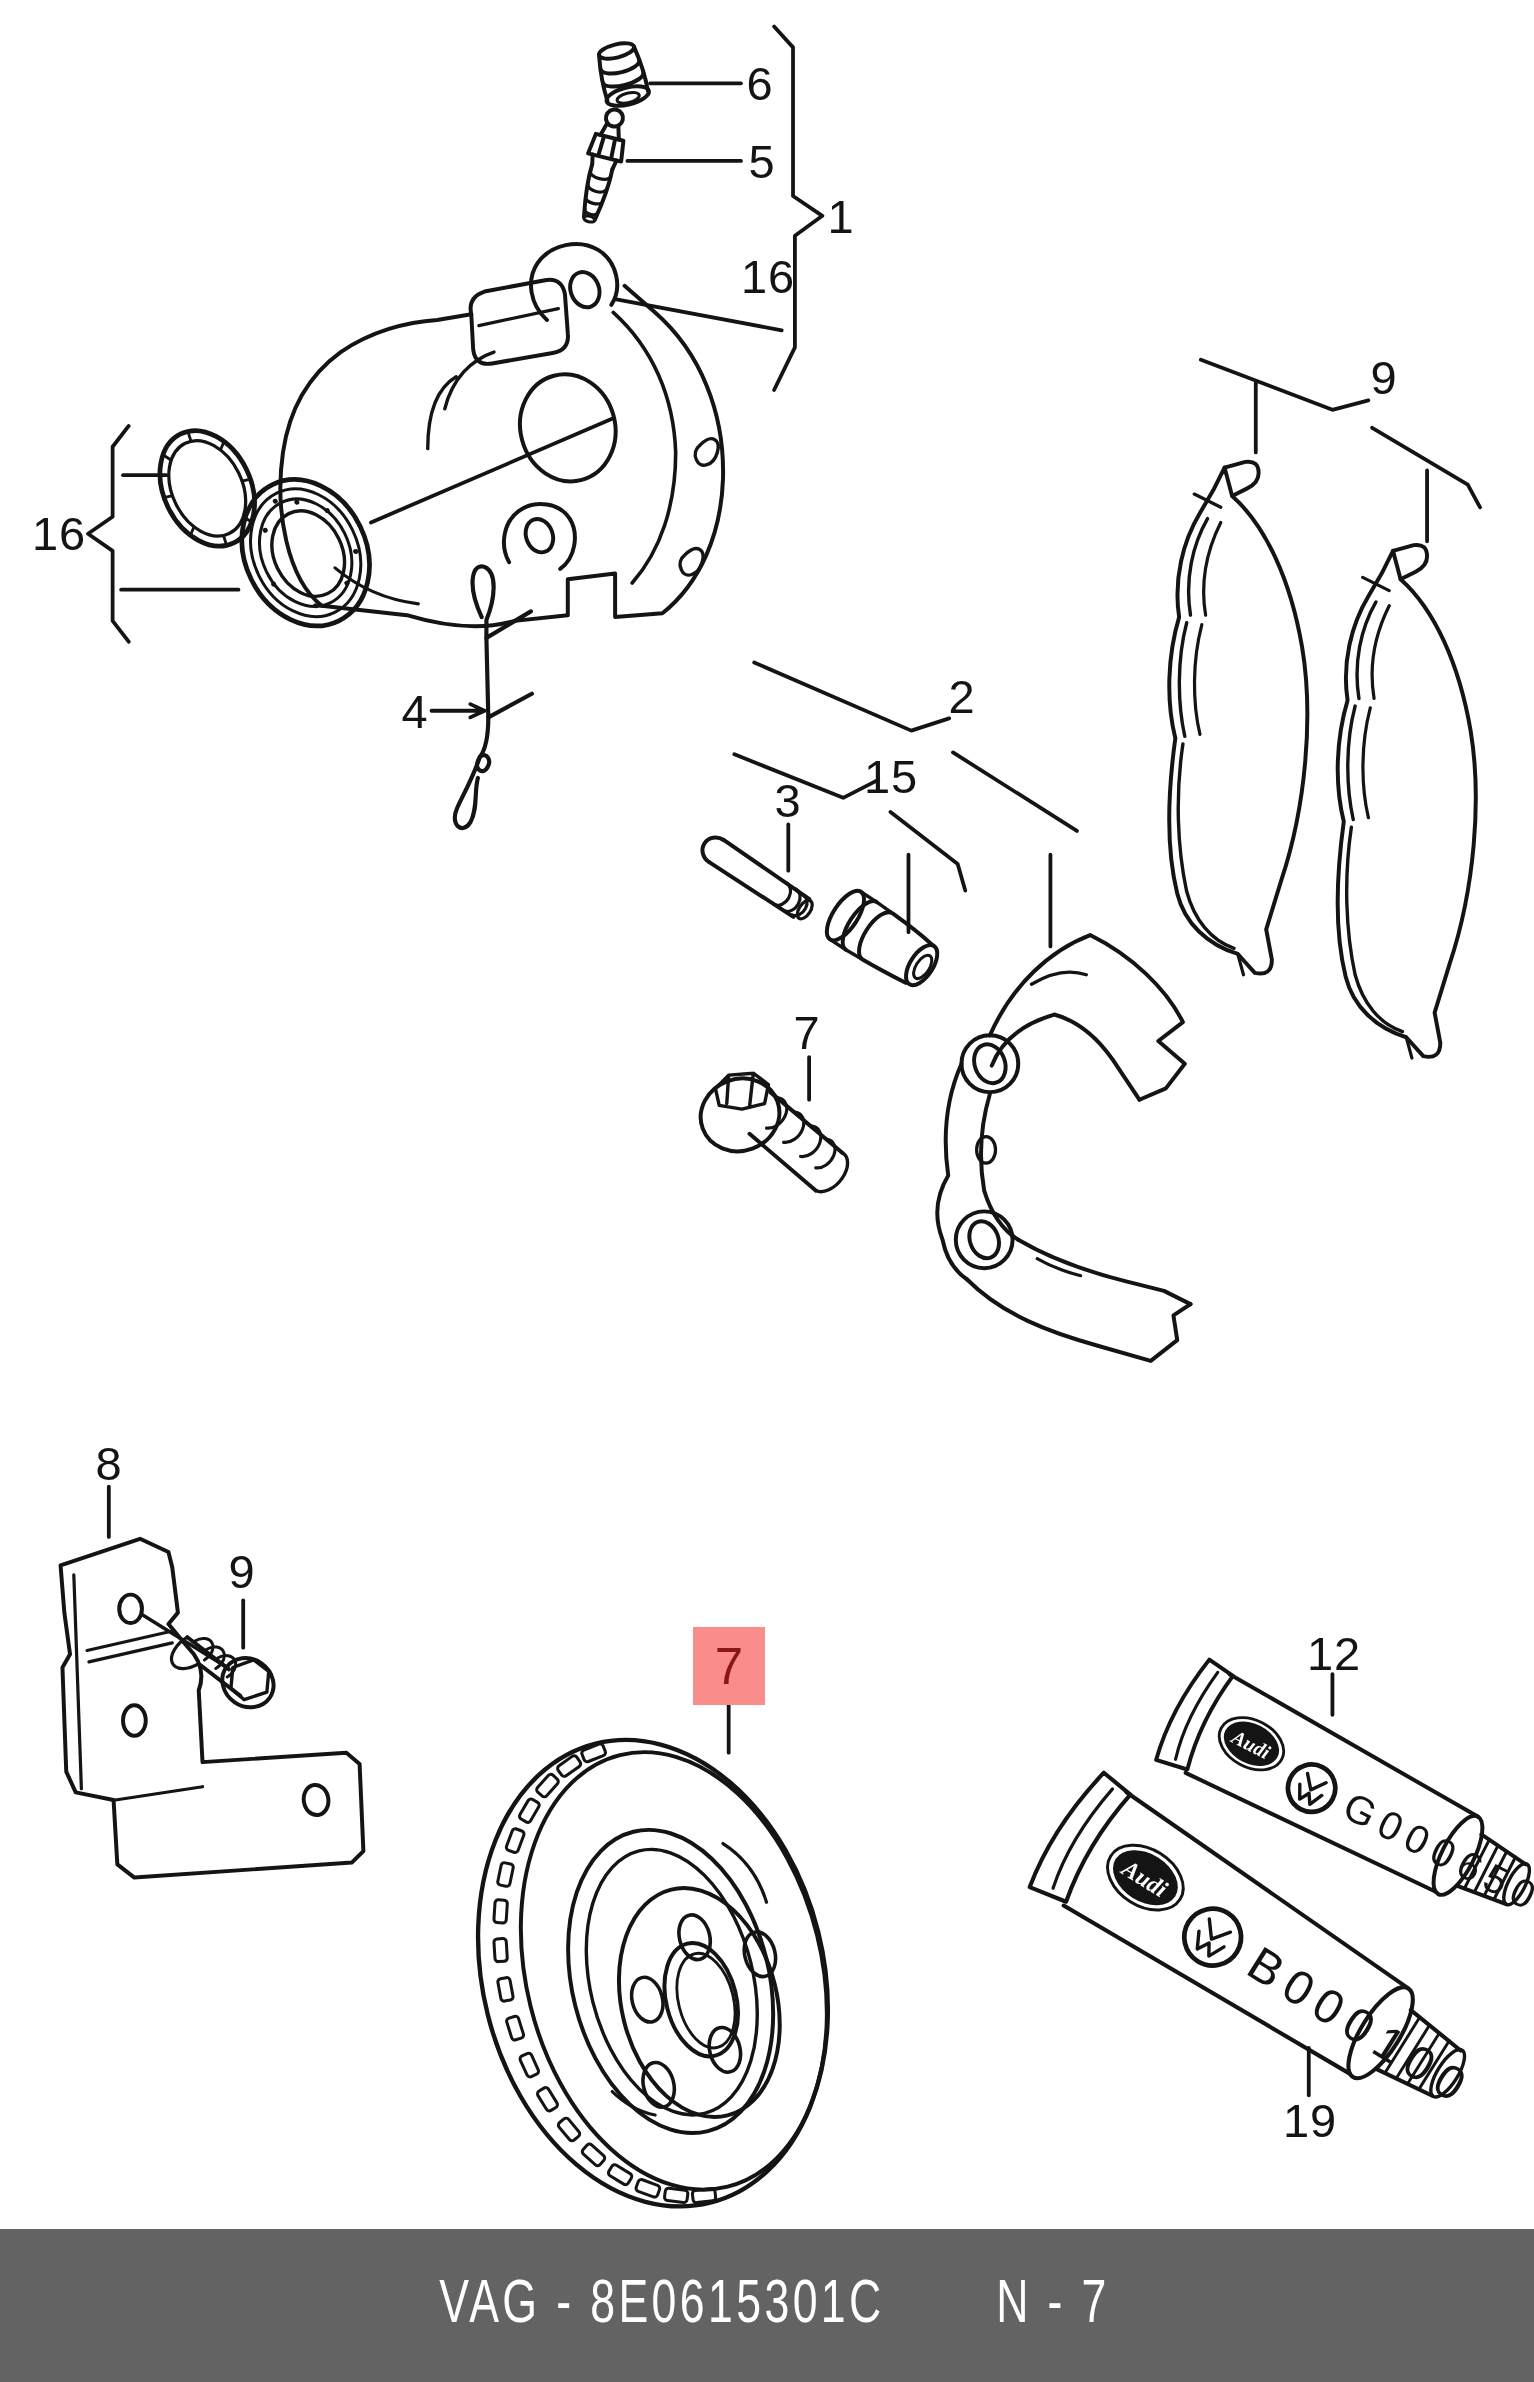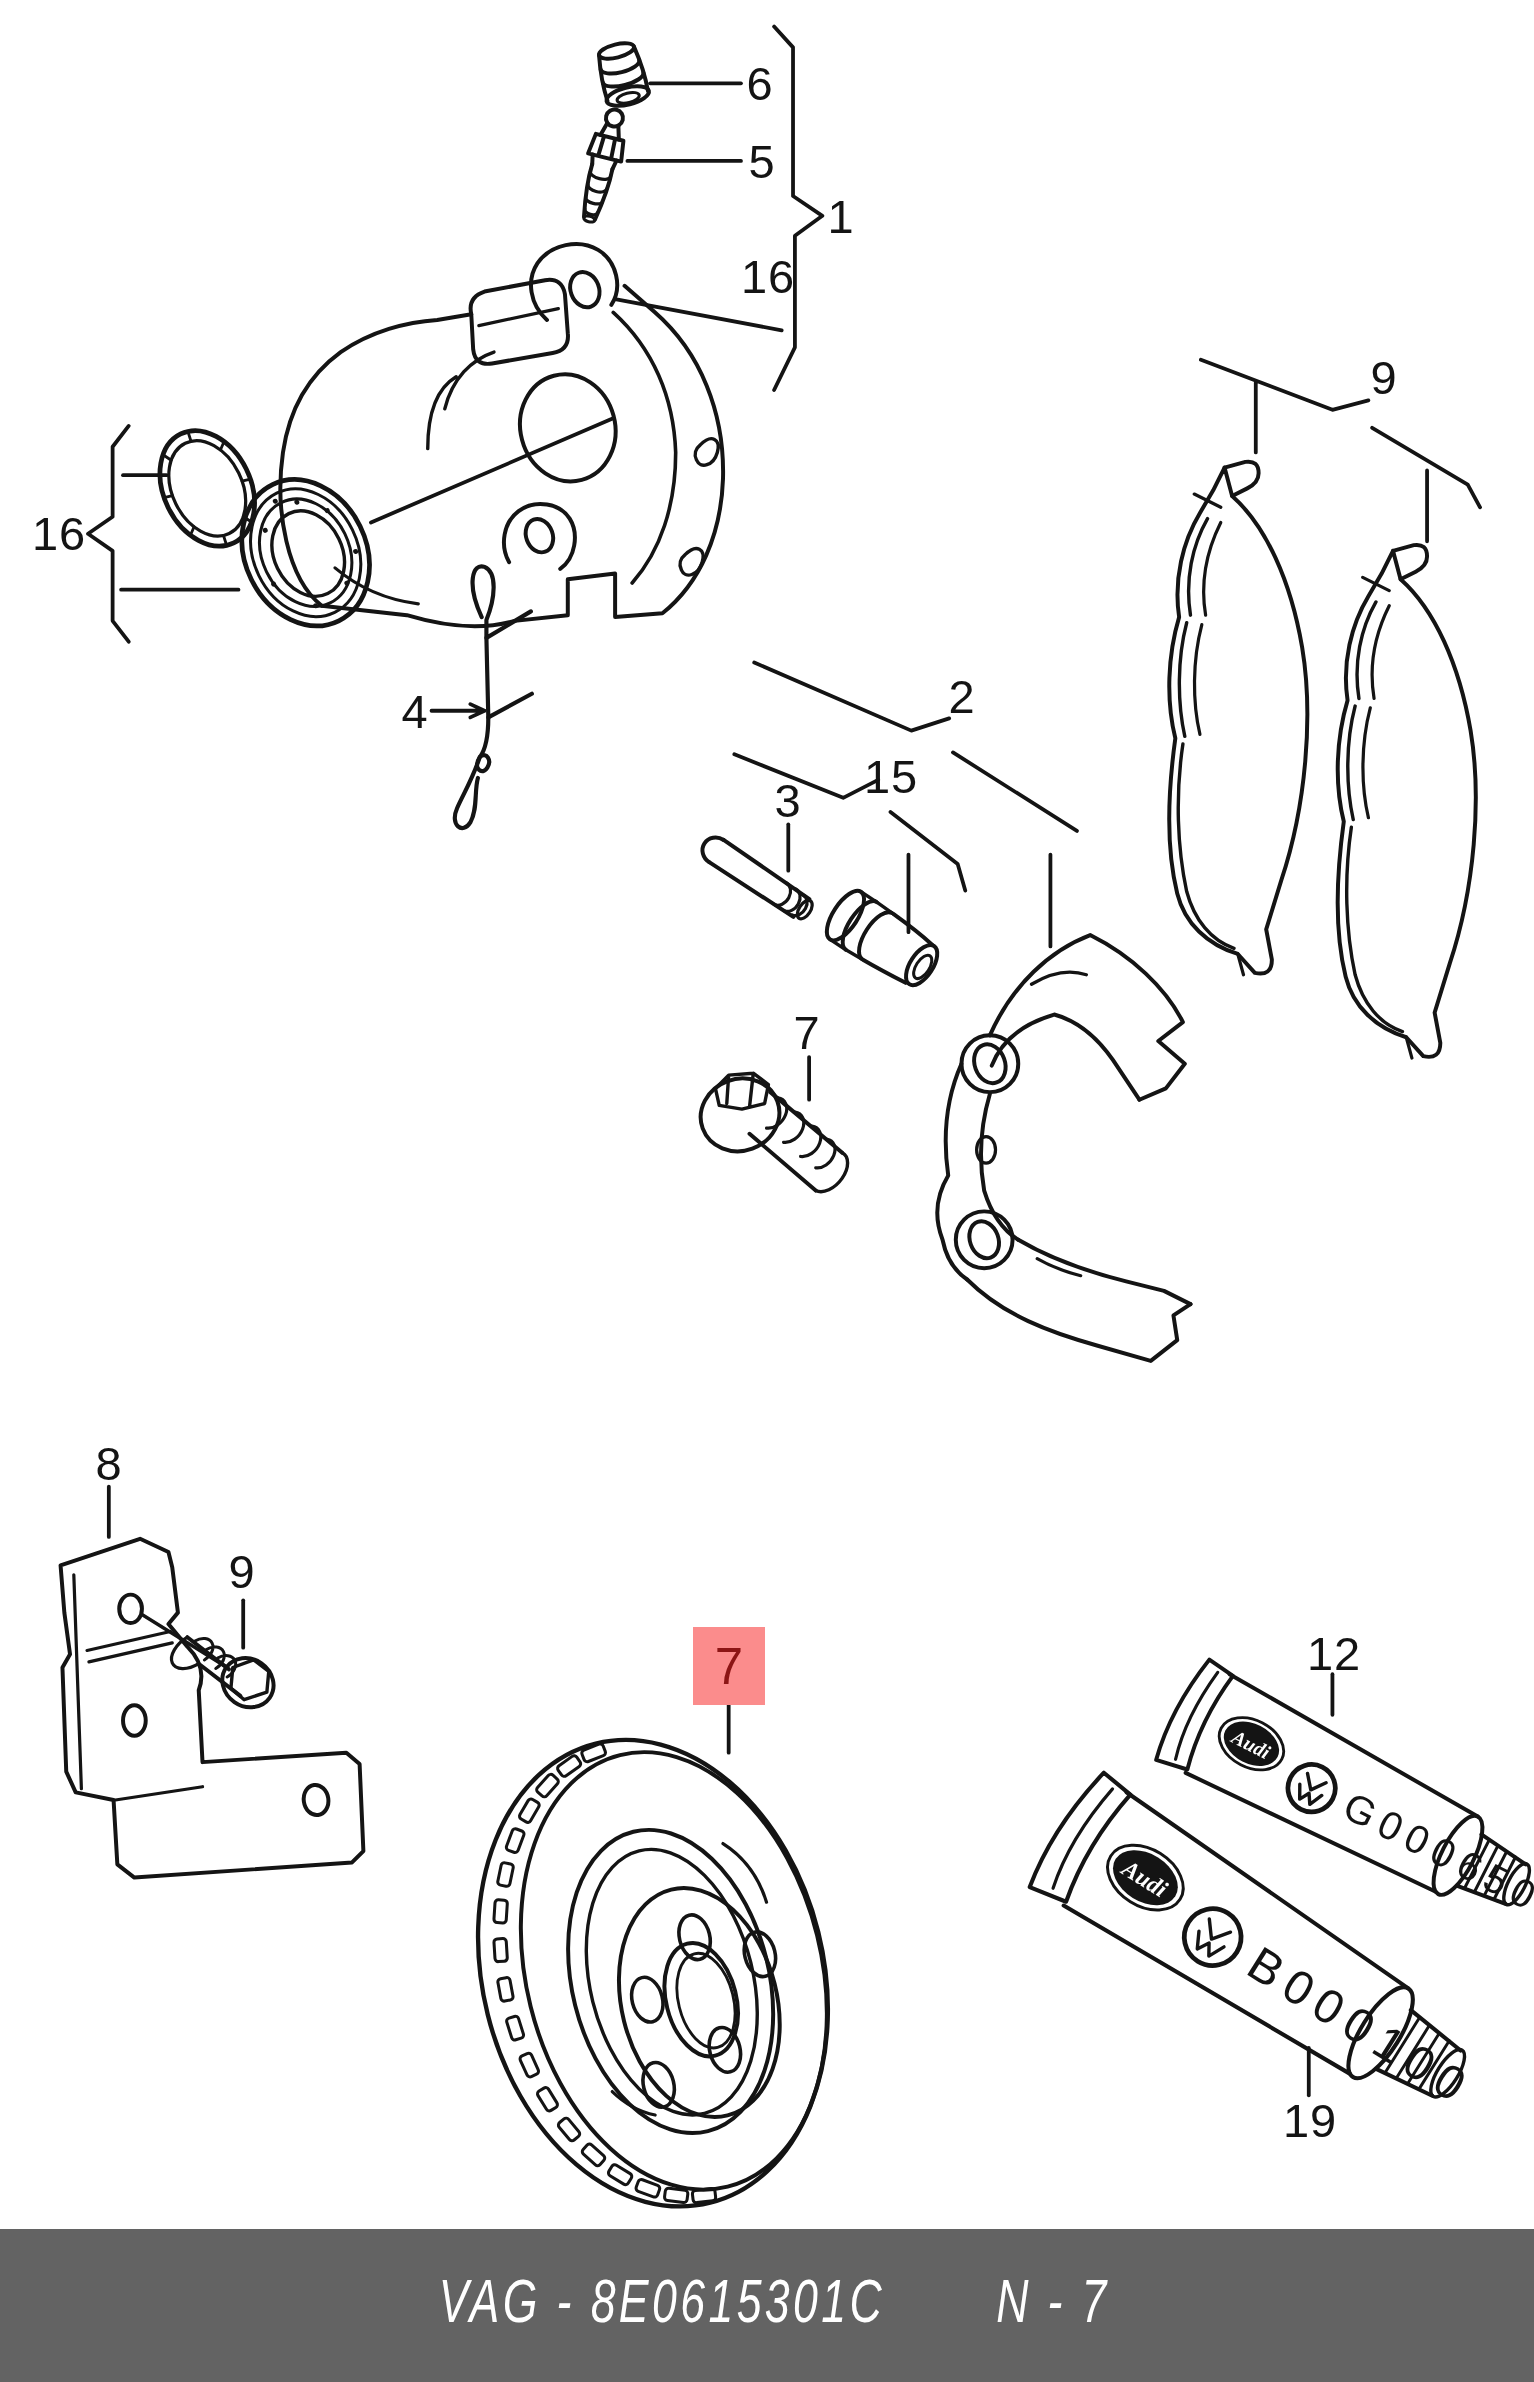--- a/index.html
+++ b/index.html
@@ -276,17 +276,17 @@
 <div class="callout" style="left:788px;top:800px;">3</div>
 <div class="callout" style="left:807px;top:1032px;">7</div>
 <div class="callout" style="left:1384px;top:377px;">9</div>
 <div class="callout" style="left:109px;top:1463px;">8</div>
 <div class="callout" style="left:242px;top:1571px;">9</div>
 <div class="callout" style="left:1334px;top:1653px;">12</div>
 <div class="callout" style="left:1310px;top:2120px;">19</div>
 
 <div class="hl" style="background: rgb(251, 140, 140); color: rgb(140, 21, 21);">7</div>
 
-<div class="footer" style="background: rgb(99, 99, 99); font-style: italic;">
+<div class="footer" style="background: rgb(99, 99, 99);">
   <span class="code-left" style="color: rgb(255, 255, 255);">VAG - 8E0615301C</span>
   <span class="code-right" style="color: rgb(255, 255, 255);">N - 7</span>
 </div>
 
 
 </body></html>

